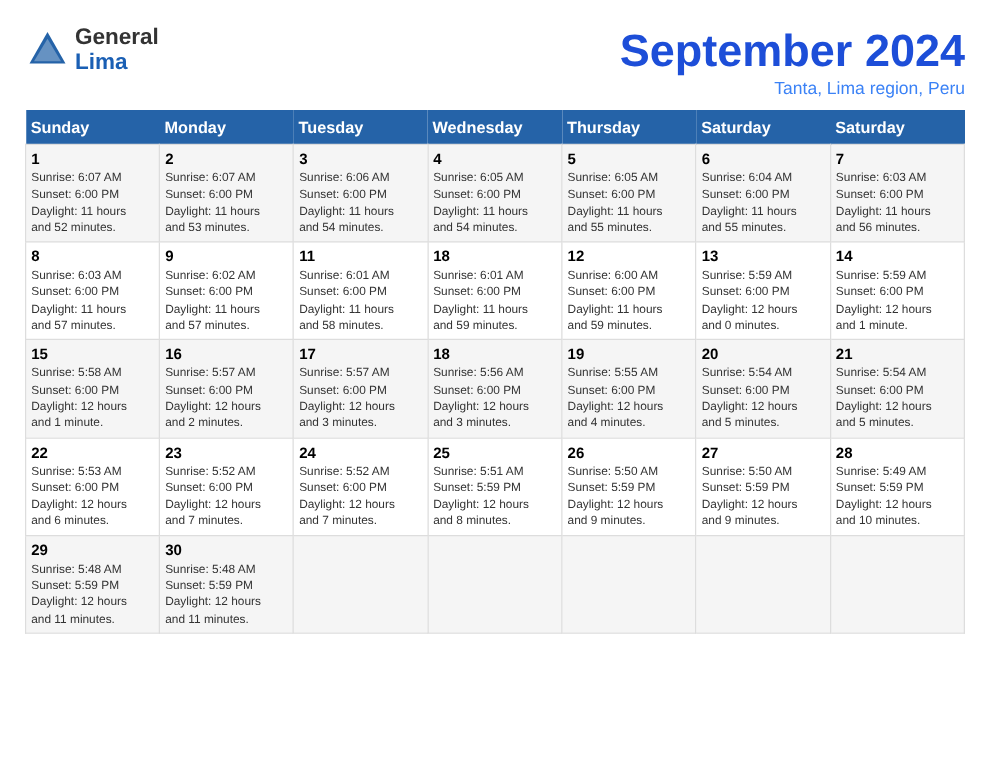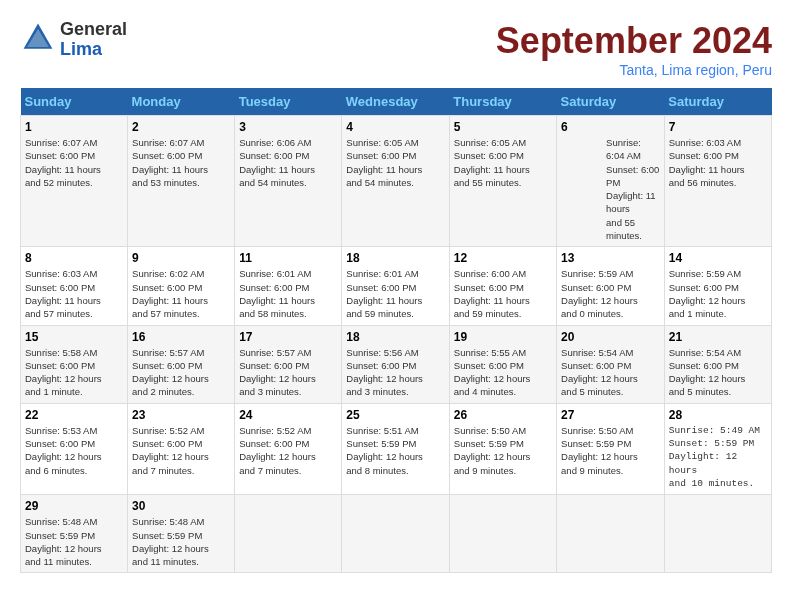--- a/index.html
+++ b/index.html
@@ -11,53 +11,54 @@
       padding: 20px;
     }
     .header {
       display: flex;
       justify-content: space-between;
       align-items: flex-start;
       margin-bottom: 10px;
     }
     .logo {
       display: flex;
+      align-items: center;
       gap: 4px;
     }
     .logo-text {
       font-size: 18px;
       font-weight: bold;
       line-height: 1.1;
     }
     .logo-text .general { color: #333; }
     .logo-text .blue { color: #1a5fb4; }
     .logo-icon {
       width: 36px;
       height: 36px;
     }
     .title-area {
       text-align: right;
     }
     .month-title {
       font-size: 36px;
       font-weight: bold;
-      color: #7f1d1d;
+      color: #1d4ed8;
     }
     .location {
       font-size: 14px;
       color: #3b82f6;
     }
     table {
       width: 100%;
       border-collapse: collapse;
       font-size: 10px;
     }
     thead tr th {
       background-color: #2563a8;
-      color: #7dd3fc;
+      color: #ffffff;
       padding: 6px 4px;
       text-align: left;
       font-size: 13px;
       font-weight: bold;
     }
     tbody tr td {
       vertical-align: top;
       padding: 4px;
       border: 1px solid #ddd;
       width: 108px;
@@ -148,21 +149,21 @@
         </td>
         <td>
           <span class="day-num">5</span>
           <div class="day-info" style="white-space: pre-line;">Sunrise: 6:05 AM
 Sunset: 6:00 PM
 Daylight: 11 hours
 and 55 minutes.</div>
         </td>
         <td>
           <span class="day-num">6</span>
-          <div class="day-info" style="white-space: pre-line; margin-left: 45px;">Sunrise: 6:04 AM
+          <div class="day-info" style="white-space: pre-line;">Sunrise: 6:04 AM
 Sunset: 6:00 PM
 Daylight: 11 hours
 and 55 minutes.</div>
         </td>
         <td>
           <span class="day-num">7</span>
           <div class="day-info" style="white-space: pre-line;">Sunrise: 6:03 AM
 Sunset: 6:00 PM
 Daylight: 11 hours
 and 56 minutes.</div>
@@ -308,21 +309,21 @@
         </td>
         <td>
           <span class="day-num">27</span>
           <div class="day-info" style="white-space: pre-line;">Sunrise: 5:50 AM
 Sunset: 5:59 PM
 Daylight: 12 hours
 and 9 minutes.</div>
         </td>
         <td>
           <span class="day-num">28</span>
-          <div class="day-info" style="white-space: pre-line; font-family: Liberation Mono, monospace;">Sunrise: 5:49 AM
+          <div class="day-info" style="white-space: pre-line;">Sunrise: 5:49 AM
 Sunset: 5:59 PM
 Daylight: 12 hours
 and 10 minutes.</div>
         </td>
       </tr>
       <tr>
         <td>
           <span class="day-num">29</span>
           <div class="day-info" style="white-space: pre-line;">Sunrise: 5:48 AM
 Sunset: 5:59 PM

